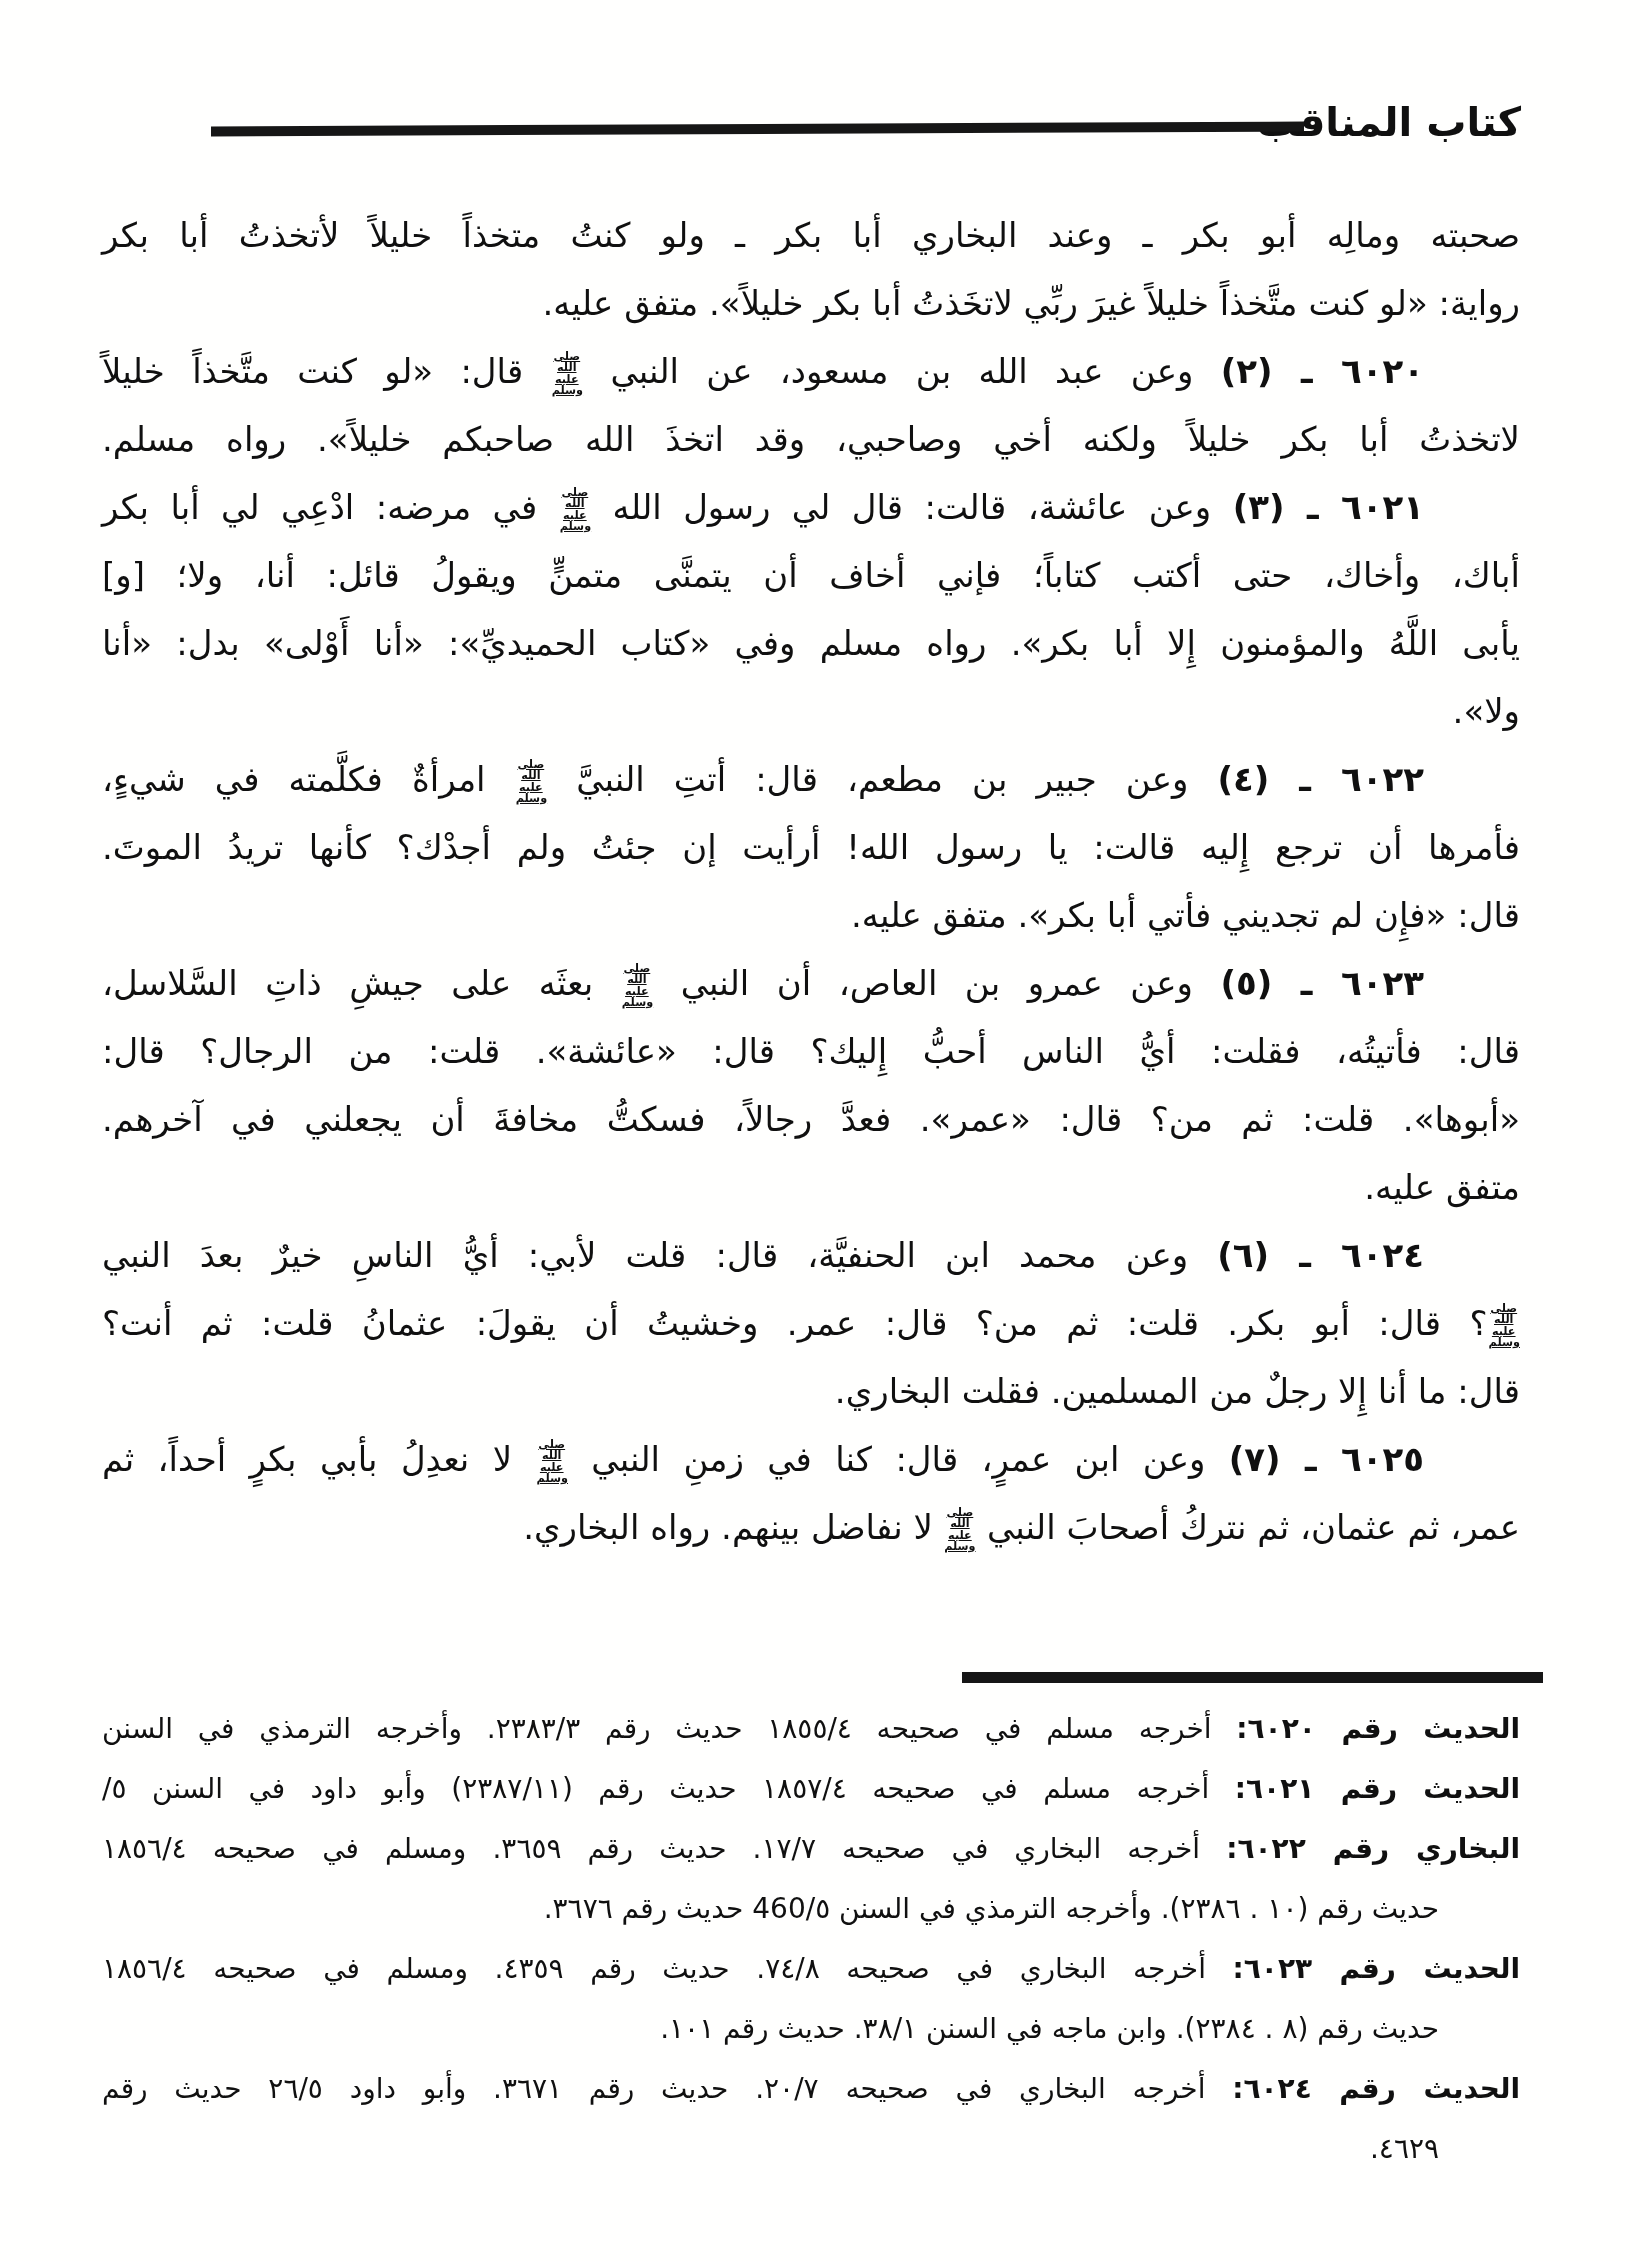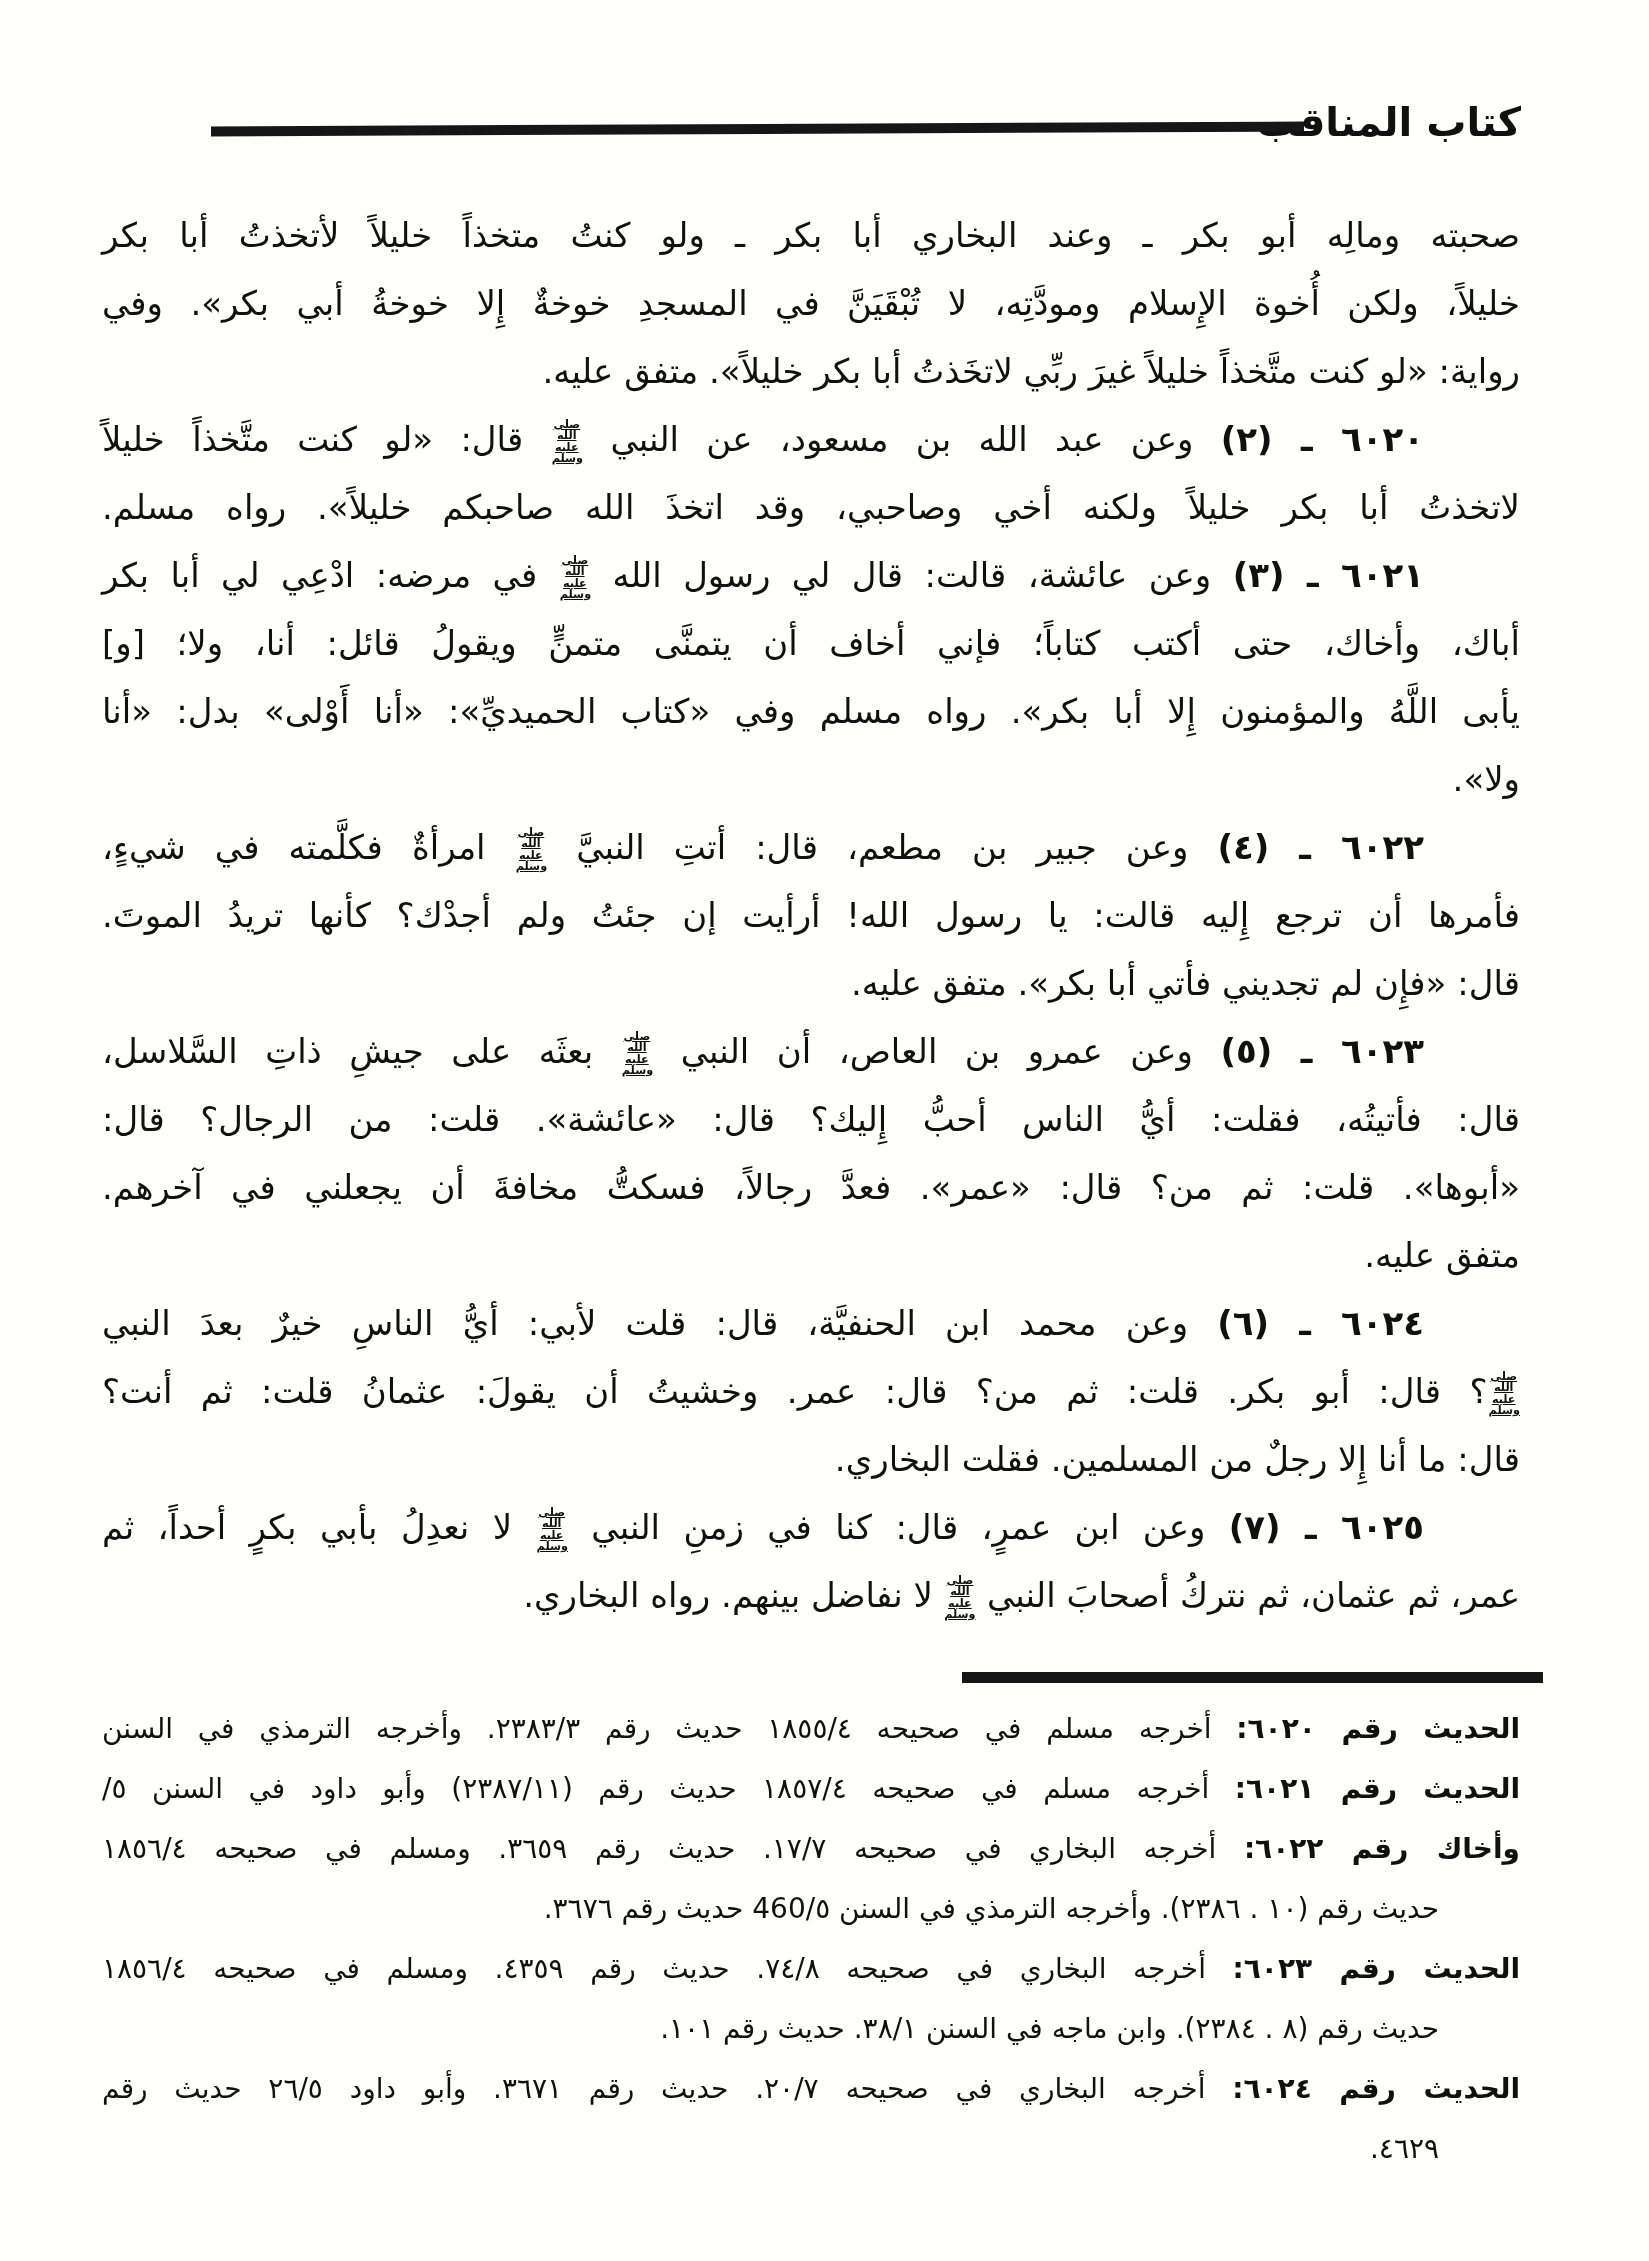--- a/index.html
+++ b/index.html
@@ -57,21 +57,20 @@
 </head>
 <body>
 
 <div class="page">
 
   <div class="chapter-title">كتاب المناقب</div>
   <div class="header-rule"></div>
 
   <div class="body-text">
       <div class="bline full">صحبته ومالِه أبو بكر ـ وعند البخاري أبا بكر ـ ولو كنتُ متخذاً خليلاً لأتخذتُ أبا بكر</div>
-      <div class="bline full">خليلاً، ولكن أُخوة الإِسلام ومودَّتِه، لا تُبْقَيَنَّ في المسجدِ خوخةٌ إِلا خوخةُ أبي بكر». وفي</div>
       <div class="bline">رواية: «لو كنت متَّخذاً خليلاً غيرَ ربِّي لاتخَذتُ أبا بكر خليلاً». متفق عليه.</div>
       <div class="bline indent full"><b>٦٠٢٠ ـ (٢)</b> وعن عبد الله بن مسعود، عن النبي <span class="saw">صلى الله عليه وسلم</span> قال: «لو كنت متَّخذاً خليلاً</div>
       <div class="bline full">لاتخذتُ أبا بكر خليلاً ولكنه أخي وصاحبي، وقد اتخذَ الله صاحبكم خليلاً». رواه مسلم.</div>
       <div class="bline indent full"><b>٦٠٢١ ـ (٣)</b> وعن عائشة، قالت: قال لي رسول الله <span class="saw">صلى الله عليه وسلم</span> في مرضه: ادْعِي لي أبا بكر</div>
       <div class="bline full">أباك، وأخاك، حتى أكتب كتاباً؛ فإني أخاف أن يتمنَّى متمنٍّ ويقولُ قائل: أنا، ولا؛ [و]</div>
       <div class="bline full">يأبى اللَّهُ والمؤمنون إِلا أبا بكر». رواه مسلم وفي «كتاب الحميديِّ»: «أنا أَوْلى» بدل: «أنا</div>
       <div class="bline">ولا».</div>
       <div class="bline indent full"><b>٦٠٢٢ ـ (٤)</b> وعن جبير بن مطعم، قال: أتتِ النبيَّ <span class="saw">صلى الله عليه وسلم</span> امرأةٌ فكلَّمته في شيءٍ،</div>
       <div class="bline full">فأمرها أن ترجع إِليه قالت: يا رسول الله! أرأيت إن جئتُ ولم أجدْك؟ كأنها تريدُ الموتَ.</div>
       <div class="bline">قال: «فإِن لم تجديني فأتي أبا بكر». متفق عليه.</div>
@@ -84,21 +83,21 @@
       <div class="bline">قال: ما أنا إِلا رجلٌ من المسلمين. فقلت البخاري.</div>
       <div class="bline indent full"><b>٦٠٢٥ ـ (٧)</b> وعن ابن عمرٍ، قال: كنا في زمنِ النبي <span class="saw">صلى الله عليه وسلم</span> لا نعدِلُ بأبي بكرٍ أحداً، ثم</div>
       <div class="bline">عمر، ثم عثمان، ثم نتركُ أصحابَ النبي <span class="saw">صلى الله عليه وسلم</span> لا نفاضل بينهم. رواه البخاري.</div>
     </div>
 
   <div class="fn-rule"></div>
 
   <div class="footnotes">
       <div class="fline full"><b>الحديث رقم ٦٠٢٠:</b> أخرجه مسلم في صحيحه ١٨٥٥/٤ حديث رقم ٢٣٨٣/٣. وأخرجه الترمذي في السنن</div>
       <div class="fline full"><b>الحديث رقم ٦٠٢١:</b> أخرجه مسلم في صحيحه ١٨٥٧/٤ حديث رقم (٢٣٨٧/١١) وأبو داود في السنن ٥/</div>
-      <div class="fline full"><b>وأخاك رقم ٦٠٢٢:</b> أخرجه البخاري في صحيحه ١٧/٧. حديث رقم ٣٦٥٩. ومسلم في صحيحه ١٨٥٦/٤</div>
+      <div class="fline full"><b>البخاري رقم ٦٠٢٢:</b> أخرجه البخاري في صحيحه ١٧/٧. حديث رقم ٣٦٥٩. ومسلم في صحيحه ١٨٥٦/٤</div>
       <div class="fline cont">حديث رقم (١٠ . ٢٣٨٦). وأخرجه الترمذي في السنن 460/٥ حديث رقم ٣٦٧٦.</div>
       <div class="fline full"><b>الحديث رقم ٦٠٢٣:</b> أخرجه البخاري في صحيحه ٧٤/٨. حديث رقم ٤٣٥٩. ومسلم في صحيحه ١٨٥٦/٤</div>
       <div class="fline cont">حديث رقم (٨ . ٢٣٨٤). وابن ماجه في السنن ٣٨/١. حديث رقم ١٠١.</div>
       <div class="fline full"><b>الحديث رقم ٦٠٢٤:</b> أخرجه البخاري في صحيحه ٢٠/٧. حديث رقم ٣٦٧١. وأبو داود ٢٦/٥ حديث رقم</div>
       <div class="fline cont">٤٦٢٩.</div>
     </div>
 
 </div>
 
 

